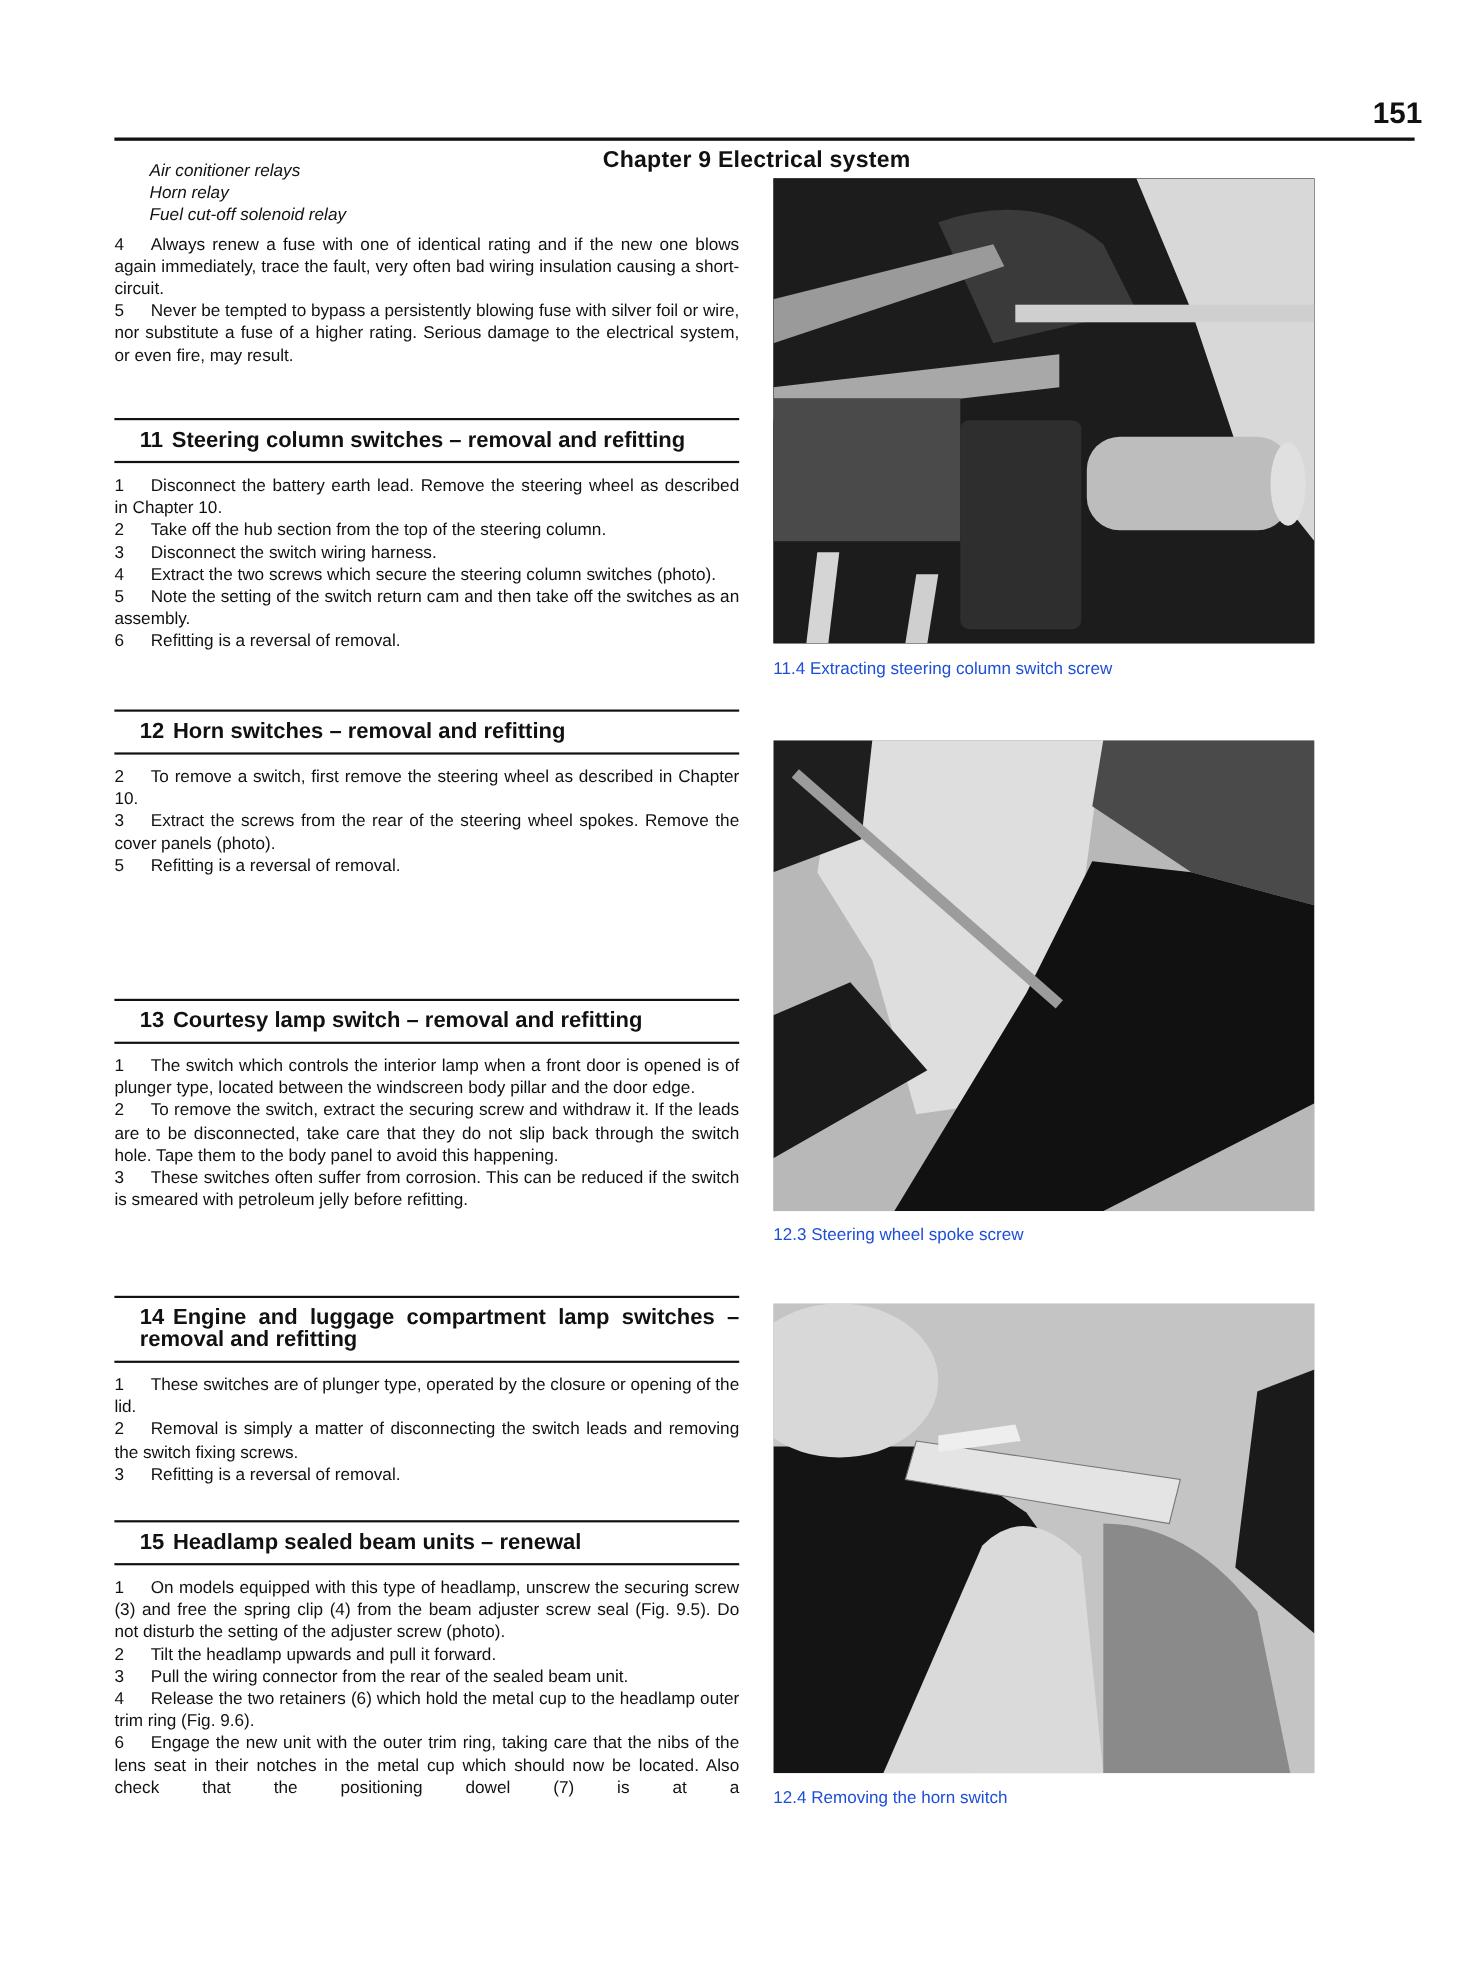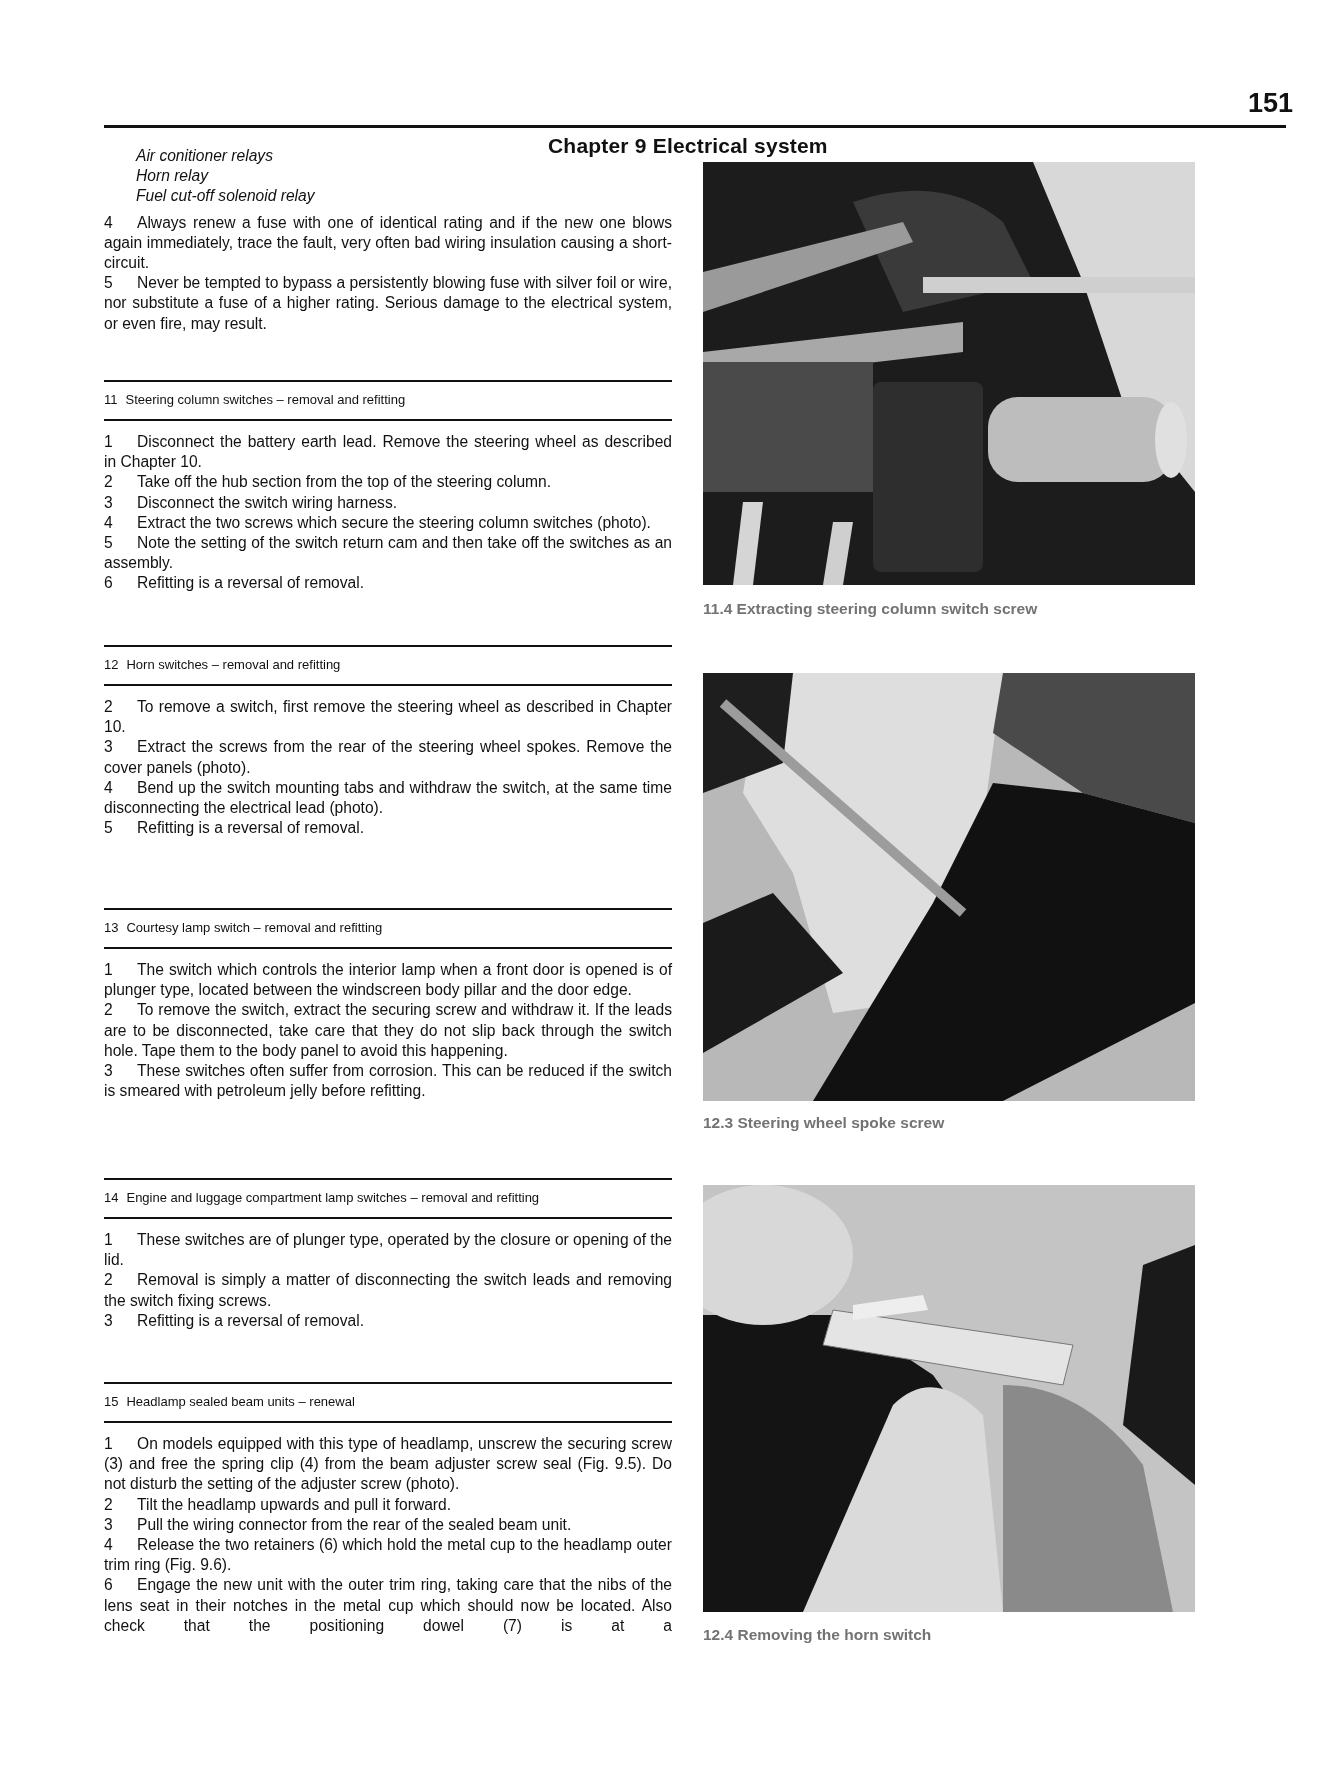--- a/index.html
+++ b/index.html
@@ -10,25 +10,25 @@
   .hdr-page { left:1248px; top:88px; font-size:27px; font-weight:bold; }
   .hdr-rule { left:104px; top:125px; width:1182px; height:3px; background:#111; }
 
   .col { position:absolute; left:104px; width:568px; font-size:15.6px; line-height:20.2px; }
   .col p { margin:0; text-align:justify; }
   .italic-list { margin:0 0 6px 0; padding-left:32px; font-style:italic; }
   .italic-list div { line-height:20.2px; }
   .num { display:inline-block; width:33px; }
 
   .sec-rule { height:2px; background:#111; width:568px; }
-  .sec-title { font-weight:normal; font-size:13px; line-height:20px; padding:8px 0 9px 0; }
+  .sec-title { font-weight:bold; font-size:20px; line-height:20px; padding:8px 0 9px 0;margin-left:23px; }
   .sec-title .snum { margin-right:8px; }
 
   .photo { position:absolute; left:703px; width:492px; overflow:hidden; background:#2a2a2a; }
-  .caption { position:absolute; left:703px; font-size:15.5px; font-weight:bold; color:#737373; }
+  .caption { position:absolute; left:703px; font-size:15.5px; font-weight:normal; color:#1d4ed8; }
 </style>
 </head>
 <body>
 
 <div class="abs hdr-title">Chapter 9  Electrical system</div>
 <div class="abs hdr-page">151</div>
 <div class="abs hdr-rule"></div>
 
 <div class="col" style="top:146px;">
   <div class="italic-list">
@@ -53,21 +53,20 @@
   <p><span class="num">6</span><span>Refitting is a reversal of removal.</span></p>
 </div>
 
 <div class="col" style="top:645px;">
   <div class="sec-rule"></div>
   <div class="sec-title"><span class="snum">12</span><span>Horn switches – removal and refitting</span></div>
   <div class="sec-rule"></div>
   <div style="height:11px"></div>
   <p><span class="num">2</span><span>To remove a switch, first remove the steering wheel as described in Chapter 10.</span></p>
   <p><span class="num">3</span><span>Extract the screws from the rear of the steering wheel spokes. Remove the cover panels (photo).</span></p>
-  <p><span class="num">4</span><span>Bend up the switch mounting tabs and withdraw the switch, at the same time disconnecting the electrical lead (photo).</span></p>
   <p><span class="num">5</span><span>Refitting is a reversal of removal.</span></p>
 </div>
 
 <div class="col" style="top:908px;">
   <div class="sec-rule"></div>
   <div class="sec-title"><span class="snum">13</span><span>Courtesy lamp switch – removal and refitting</span></div>
   <div class="sec-rule"></div>
   <div style="height:11px"></div>
   <p><span class="num">1</span><span>The switch which controls the interior lamp when a front door is opened is of plunger type, located between the windscreen body pillar and the door edge.</span></p>
   <p><span class="num">2</span><span>To remove the switch, extract the securing screw and withdraw it. If the leads are to be disconnected, take care that they do not slip back through the switch hole. Tape them to the body panel to avoid this happening.</span></p>

